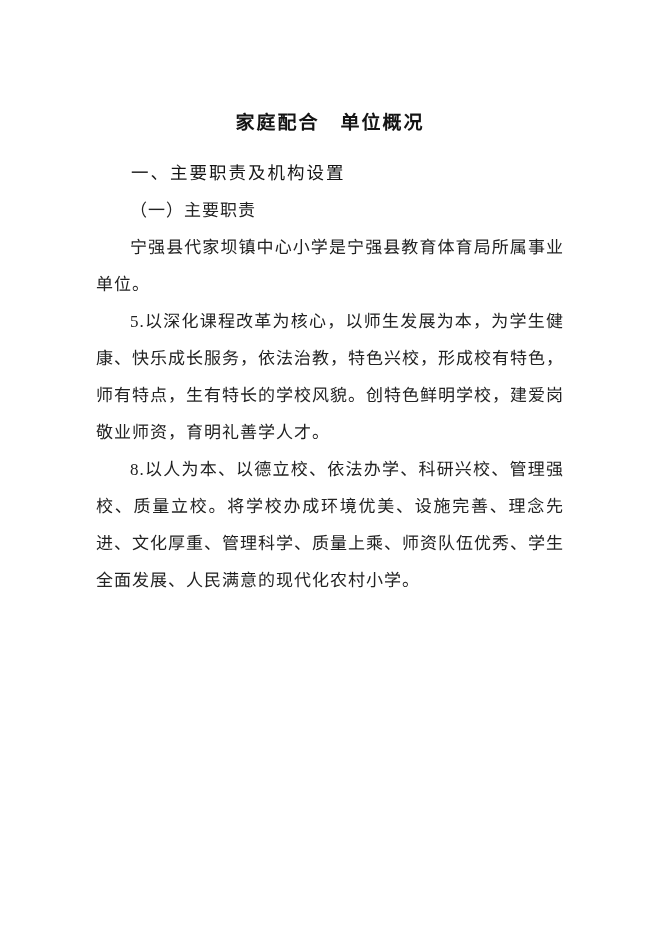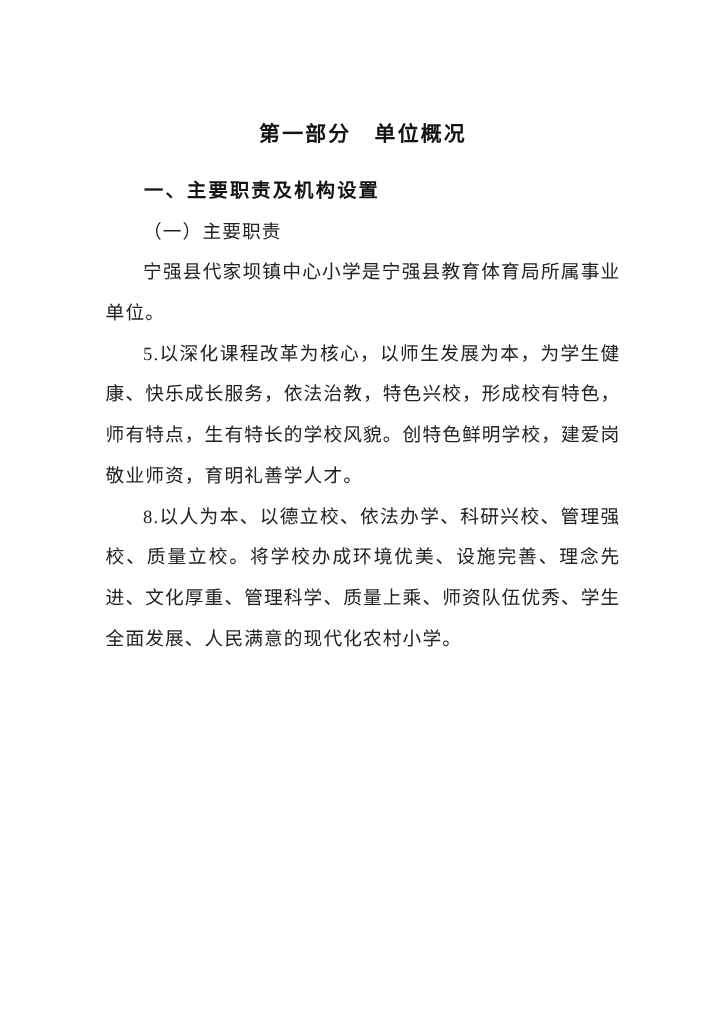--- a/index.html
+++ b/index.html
@@ -34,21 +34,21 @@
     font-weight: 700;
     line-height: 30px;
     text-align: center;
     letter-spacing: 2px;
     color: #141414;
     margin-bottom: 17px;
   }
 
   .doc-heading {
     font-size: 17.5px;
-    font-weight: 700;
+    font-weight: 400;
     line-height: 37px;
     text-indent: 2em;
     letter-spacing: 2px;
     color: #141414;
   }
 
   .para {
     font-size: 17px;
     font-weight: 400;
     line-height: 37px;
@@ -57,21 +57,21 @@
     text-align: justify;
     color: #222222;
   }
 </style>
 </head>
 <body>
 
 <div class="page">
   <div class="doc">
 
-    <h1 class="doc-title">第一部分　单位概况</h1>
+    <h1 class="doc-title">家庭配合　单位概况</h1>
 
     <h2 class="doc-heading">一、主要职责及机构设置</h2>
 
     <p class="para">（一）主要职责</p>
 
     <p class="para">宁强县代家坝镇中心小学是宁强县教育体育局所属事业单位。</p>
 
     <p class="para">5.以深化课程改革为核心，以师生发展为本，为学生健康、快乐成长服务，依法治教，特色兴校，形成校有特色，师有特点，生有特长的学校风貌。创特色鲜明学校，建爱岗敬业师资，育明礼善学人才。</p>
 
     <p class="para">8.以人为本、以德立校、依法办学、科研兴校、管理强校、质量立校。将学校办成环境优美、设施完善、理念先进、文化厚重、管理科学、质量上乘、师资队伍优秀、学生全面发展、人民满意的现代化农村小学。</p>

